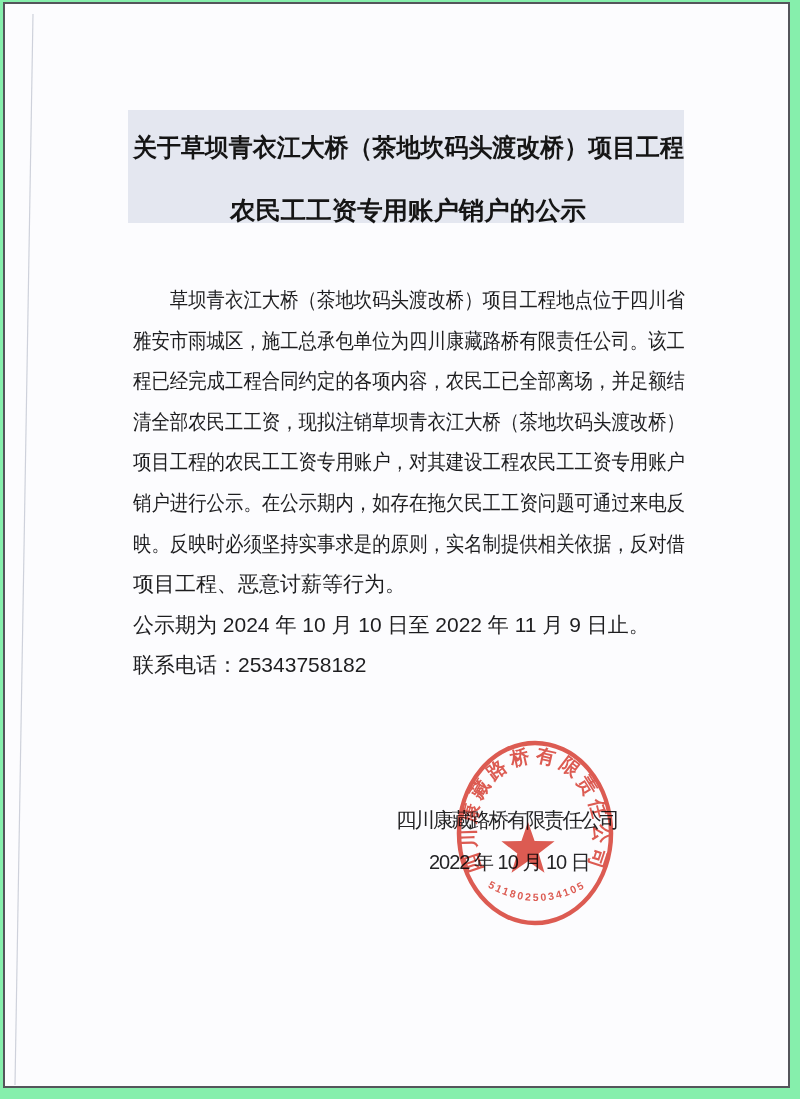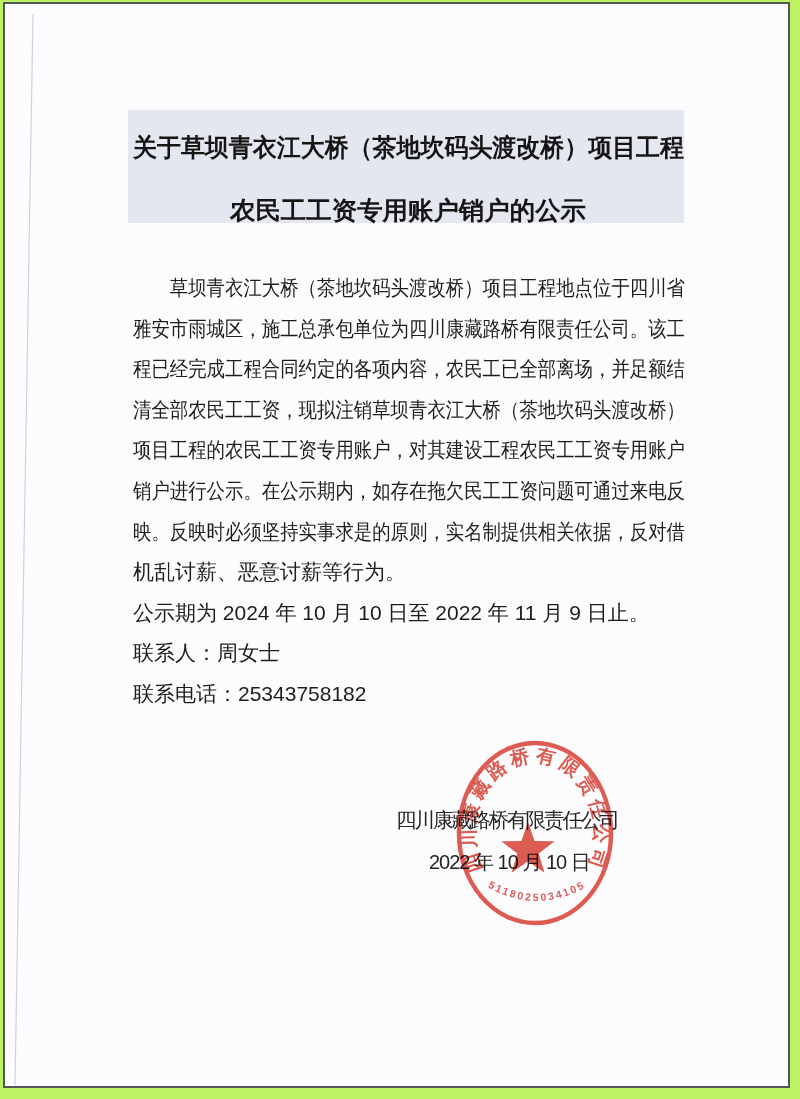--- a/index.html
+++ b/index.html
@@ -1,36 +1,36 @@
 <!DOCTYPE html>
 <html><head>
 <meta charset="utf-8">
 <style>
   html,body{margin:0;padding:0;background:#e9ebee;}
   .stage{
     position:relative;width:800px;height:1099px;overflow:hidden;
-    background:#bef264;font-family:"Liberation Sans",sans-serif;
+    background:#86efac;font-family:"Liberation Sans",sans-serif;
   }
   .page{
     position:absolute;left:3px;top:2px;width:787px;height:1086px;
     box-sizing:border-box;border:2px solid #54555b;background:#fcfcfe;
   }
   .title-shade{
     position:absolute;left:128px;top:110px;width:556px;height:113px;
     background:#e4e7f0;
   }
   .fitline{transform-origin:0 50%;width:max-content;white-space:pre;}
   .title-l1,.title-l2{
     position:absolute;font-weight:700;color:#151515;font-size:25px;line-height:30px;
     font-family:"Liberation Sans",sans-serif;
   }
   .title-l1{left:133px;top:132px;}
   .title-l2{left:230px;top:195px;}
   .textflow{
-    position:absolute;left:133px;top:268px;color:#1d1d1f;
+    position:absolute;left:133px;top:280px;color:#1d1d1f;
     font-family:"Liberation Sans",serif;
   }
   .bline{
     font-size:21px;height:40.6px;line-height:40.6px;
     white-space:pre;width:max-content;transform-origin:0 50%;
   }
   .sig-company{
     position:absolute;left:396px;top:806px;font-size:20.5px;letter-spacing:-2px;
     color:#242426;white-space:pre;font-family:"Liberation Sans",serif;
   }
@@ -59,24 +59,23 @@
 
   <div class="textflow">
     <div>
         <div class="bline" style="transform: scaleX(0.87619);">　　草坝青衣江大桥（茶地坎码头渡改桥）项目工程地点位于四川省</div>
         <div class="bline" style="transform: scaleX(0.87619);">雅安市雨城区，施工总承包单位为四川康藏路桥有限责任公司。该工</div>
         <div class="bline" style="transform: scaleX(0.87619);">程已经完成工程合同约定的各项内容，农民工已全部离场，并足额结</div>
         <div class="bline" style="transform: scaleX(0.87619);">清全部农民工工资，现拟注销草坝青衣江大桥（茶地坎码头渡改桥）</div>
         <div class="bline" style="transform: scaleX(0.87619);">项目工程的农民工工资专用账户，对其建设工程农民工工资专用账户</div>
         <div class="bline" style="transform: scaleX(0.87619);">销户进行公示。在公示期内，如存在拖欠民工工资问题可通过来电反</div>
         <div class="bline" style="transform: scaleX(0.87619);">映。反映时必须坚持实事求是的原则，实名制提供相关依据，反对借</div>
-        <div class="bline">机乱讨薪、恶意讨薪等行为。</div>
+        <div class="bline">项目工程、恶意讨薪等行为。</div>
       </div>
     <div class="bline">公示期为 2024 年 10 月 10 日至 2022 年 11 月 9 日止。</div>
-    <div class="bline">联系人：周女士</div>
     <div class="bline">联系电话：25343758182</div>
   </div>
 
   <div class="sig-company">四川康藏路桥有限责任公司</div>
   <div class="sig-date">2022 年 10 月 10 日</div>
 
   <svg class="overlay" viewBox="0 0 800 1099">
     <line x1="33" y1="14" x2="15" y2="1085" stroke="#ccd0d8" stroke-width="1.2"></line>
     <g>
       <ellipse cx="535" cy="833" rx="76" ry="90" fill="none" stroke-width="4.5" stroke="#dc4a3f"></ellipse>

